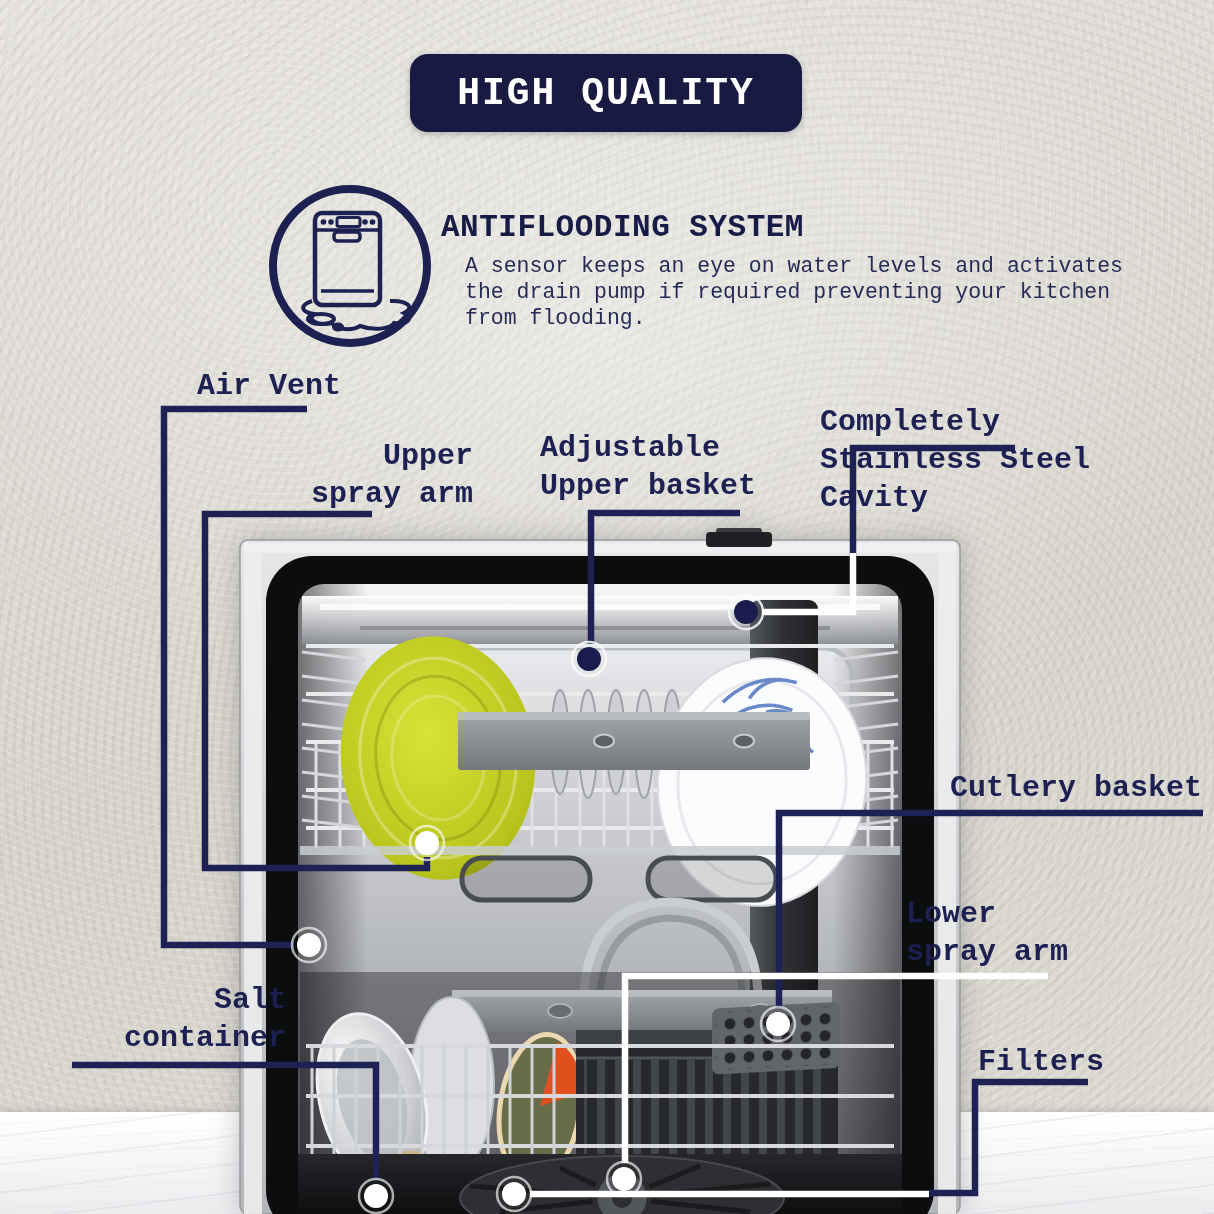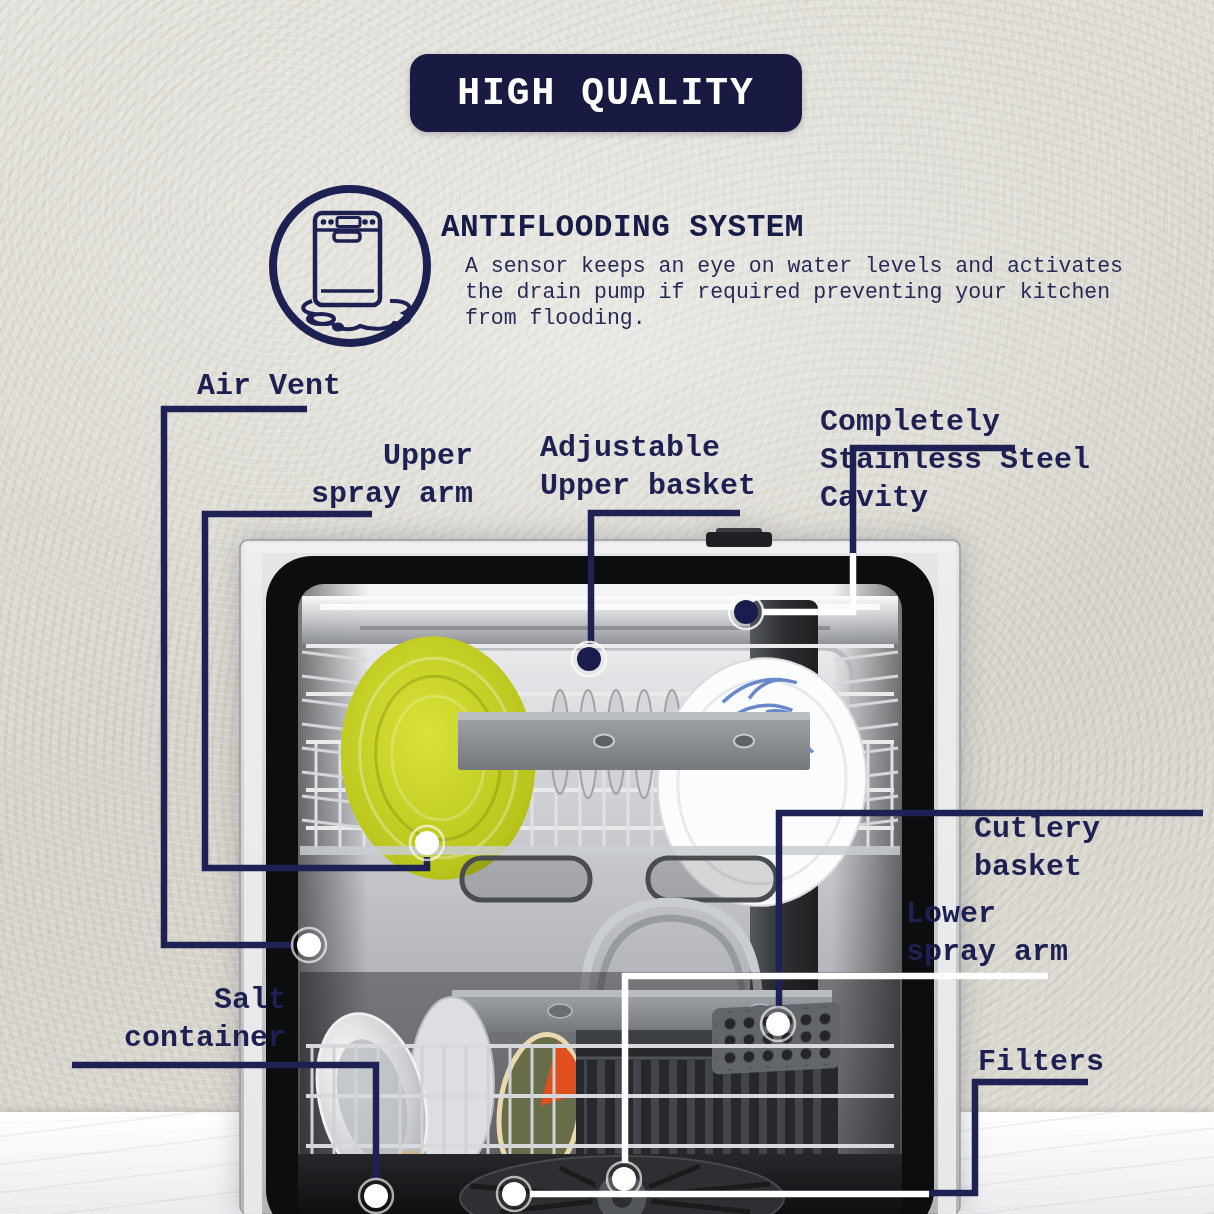--- a/index.html
+++ b/index.html
@@ -340,21 +340,21 @@
     <div>from flooding.</div>
   </div>
 
   <div class="callout-label" style="left:197px;top:367px;">Air Vent</div>
   <div class="callout-label" style="left:205px;top:437px;width:268px;text-align:right;">Upper
 spray arm</div>
   <div class="callout-label" style="left:540px;top:429px;width:270px;text-align:left;">Adjustable
 Upper basket</div>
   <div class="callout-label" style="left:820px;top:363px;width:340px;text-align:left;margin-top:40px;">Completely
 Stainless Steel Cavity</div>
-  <div class="callout-label" style="left:950px;top:810px;margin-left:24px;">Cutlery basket</div>
+  <div class="callout-label" style="left:950px;top:769px;">Cutlery basket</div>
   <div class="callout-label" style="left:906px;top:895px;width:270px;text-align:left;">Lower
 spray arm</div>
   <div class="callout-label" style="left:20px;top:981px;width:266px;text-align:right;">Salt
 container</div>
   <div class="callout-label" style="left:978px;top:1043px;">Filters</div>
 
   <div class="tc">*T&amp;C Apply</div>
 </div>
 
 </body></html>

